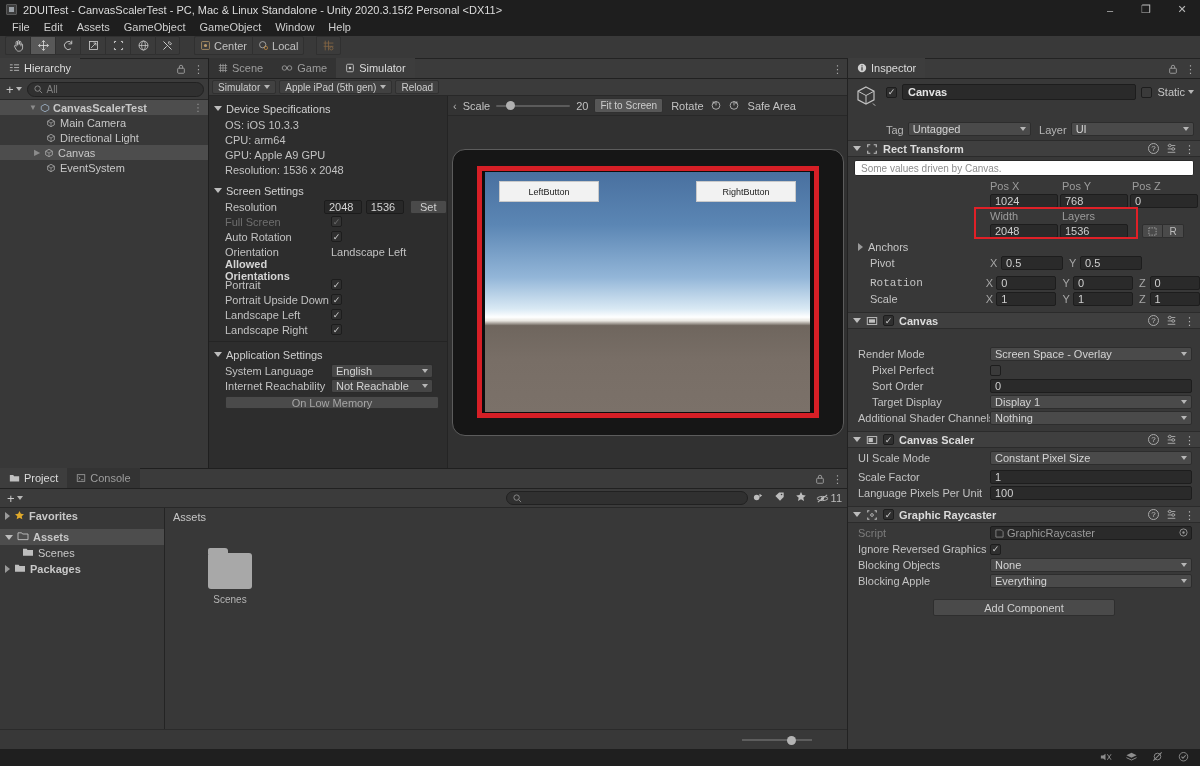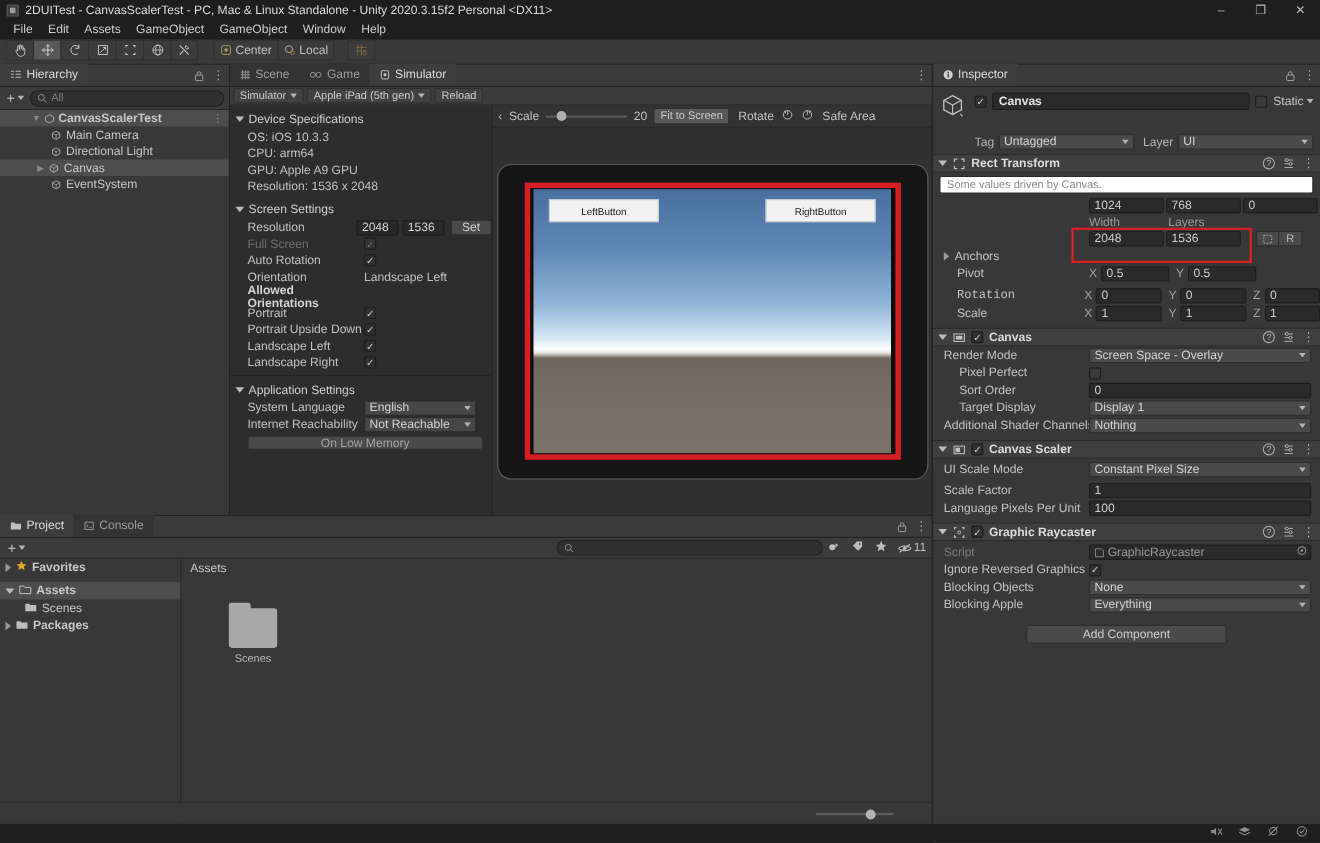--- a/index.html
+++ b/index.html
@@ -690,20 +690,26 @@
               <path d="M2 3h9M2 7h9M2 11h9" stroke="#b5b5b5" stroke-width="1"></path>
               <circle cx="4.5" cy="3" r="1.6" fill="#3f3f3f" stroke="#b5b5b5" stroke-width="1"></circle>
               <circle cx="8.5" cy="7" r="1.6" fill="#3f3f3f" stroke="#b5b5b5" stroke-width="1"></circle>
             </svg>
           <span style="font-size:11px;line-height:8px;">⋮</span>
         </span>
       </div>
       <div class="notefield">Some values driven by Canvas.</div>
 
       <div style="position:relative;">
+        <div class="irow" style="height:14px;">
+          <span class="ilab"></span>
+          <span class="colhdr" style="width:72px;">Pos X</span>
+          <span class="colhdr" style="width:70px;">Pos Y</span>
+          <span class="colhdr">Pos Z</span>
+        </div>
         <div class="irow">
           <span class="ilab"></span>
           <span class="ifield" style="width:68px;">1024</span>
           <span class="ifield" style="width:68px;margin-left:2px;">768</span>
           <span class="ifield" style="width:68px;margin-left:2px;">0</span>
         </div>
         <div class="irow" style="height:14px;">
           <span class="ilab"></span>
           <span class="colhdr" style="width:72px;">Width</span>
           <span class="colhdr">Layers</span>
@@ -765,21 +771,21 @@
         <span class="cheadright">
           <span class="helpicon">?</span>
           <svg width="11" height="11" viewBox="0 0 13 13">
               <path d="M2 3h9M2 7h9M2 11h9" stroke="#b5b5b5" stroke-width="1"></path>
               <circle cx="4.5" cy="3" r="1.6" fill="#3f3f3f" stroke="#b5b5b5" stroke-width="1"></circle>
               <circle cx="8.5" cy="7" r="1.6" fill="#3f3f3f" stroke="#b5b5b5" stroke-width="1"></circle>
             </svg>
           <span style="font-size:11px;line-height:8px;">⋮</span>
         </span>
       </div>
-      <div class="irow" style="margin-top:0;">
+      <div class="irow" style="margin-top:17px;">
         <span class="ilab">Render Mode</span>
         <span class="idrop" style="flex:1;margin-right:8px;">
           <span>Screen Space - Overlay</span>
           <span class="caret"></span>
         </span>
       </div>
       <div class="irow">
         <span class="ilab ind">Pixel Perfect</span>
         <span class="chk empty"></span>
       </div>

